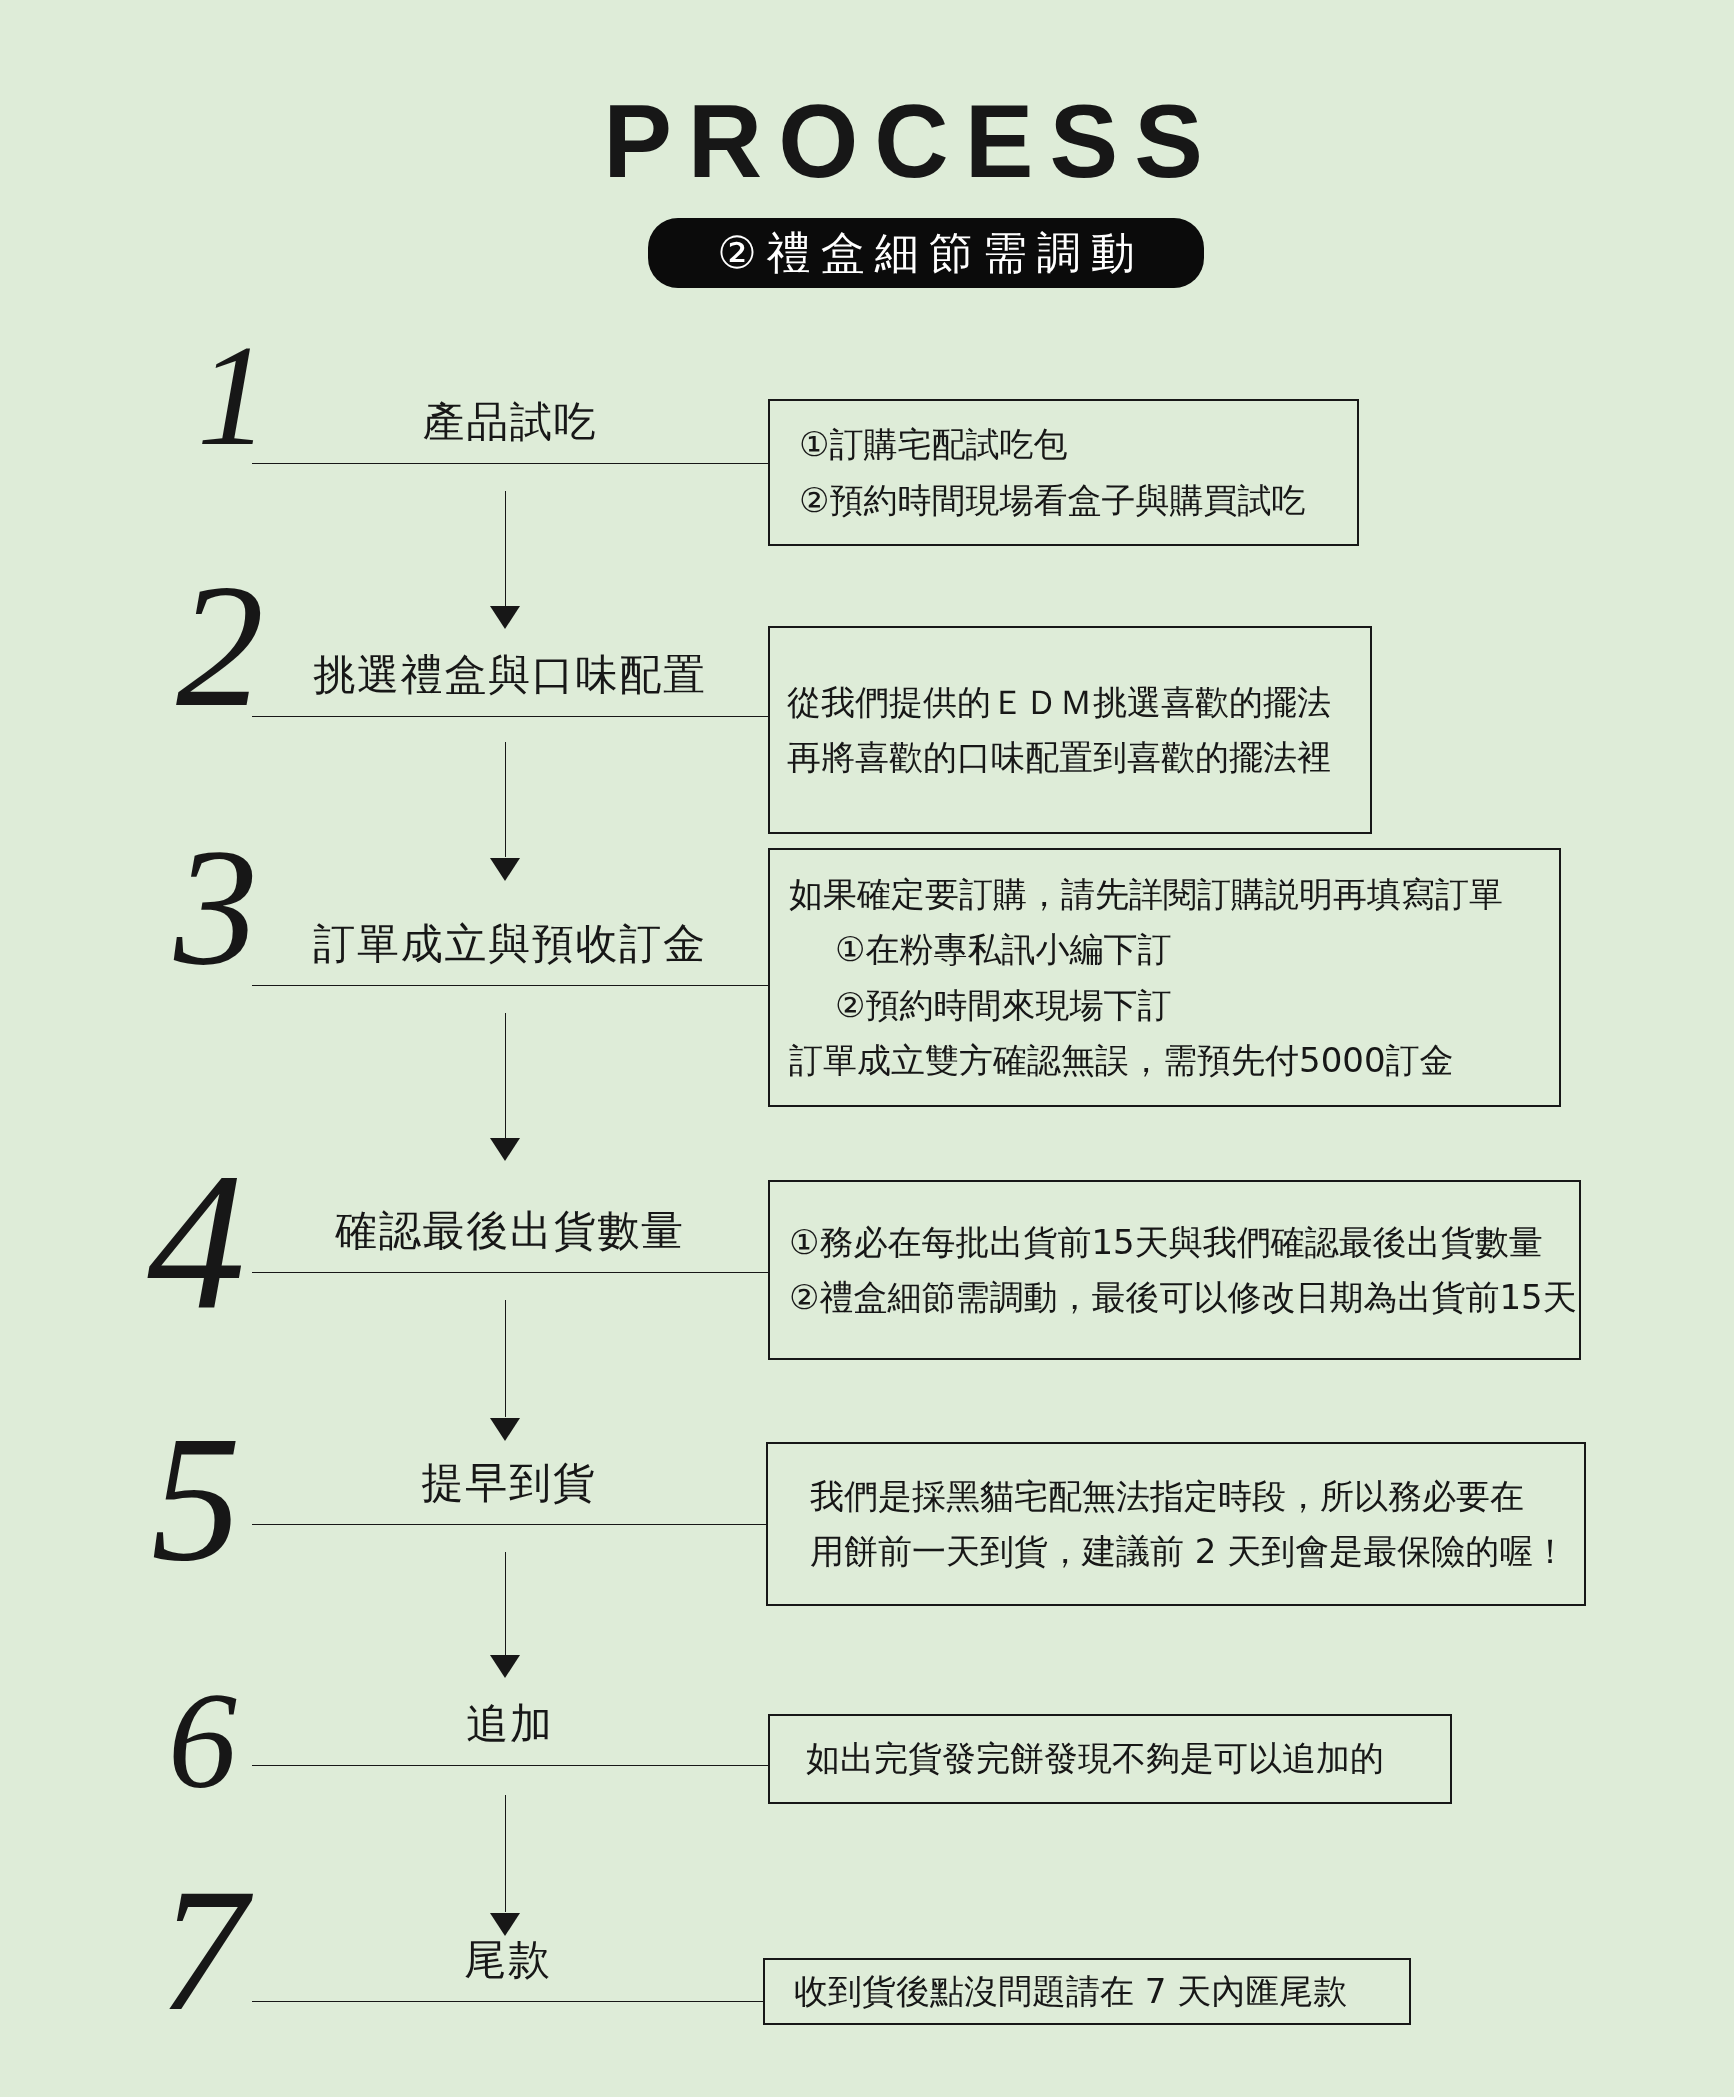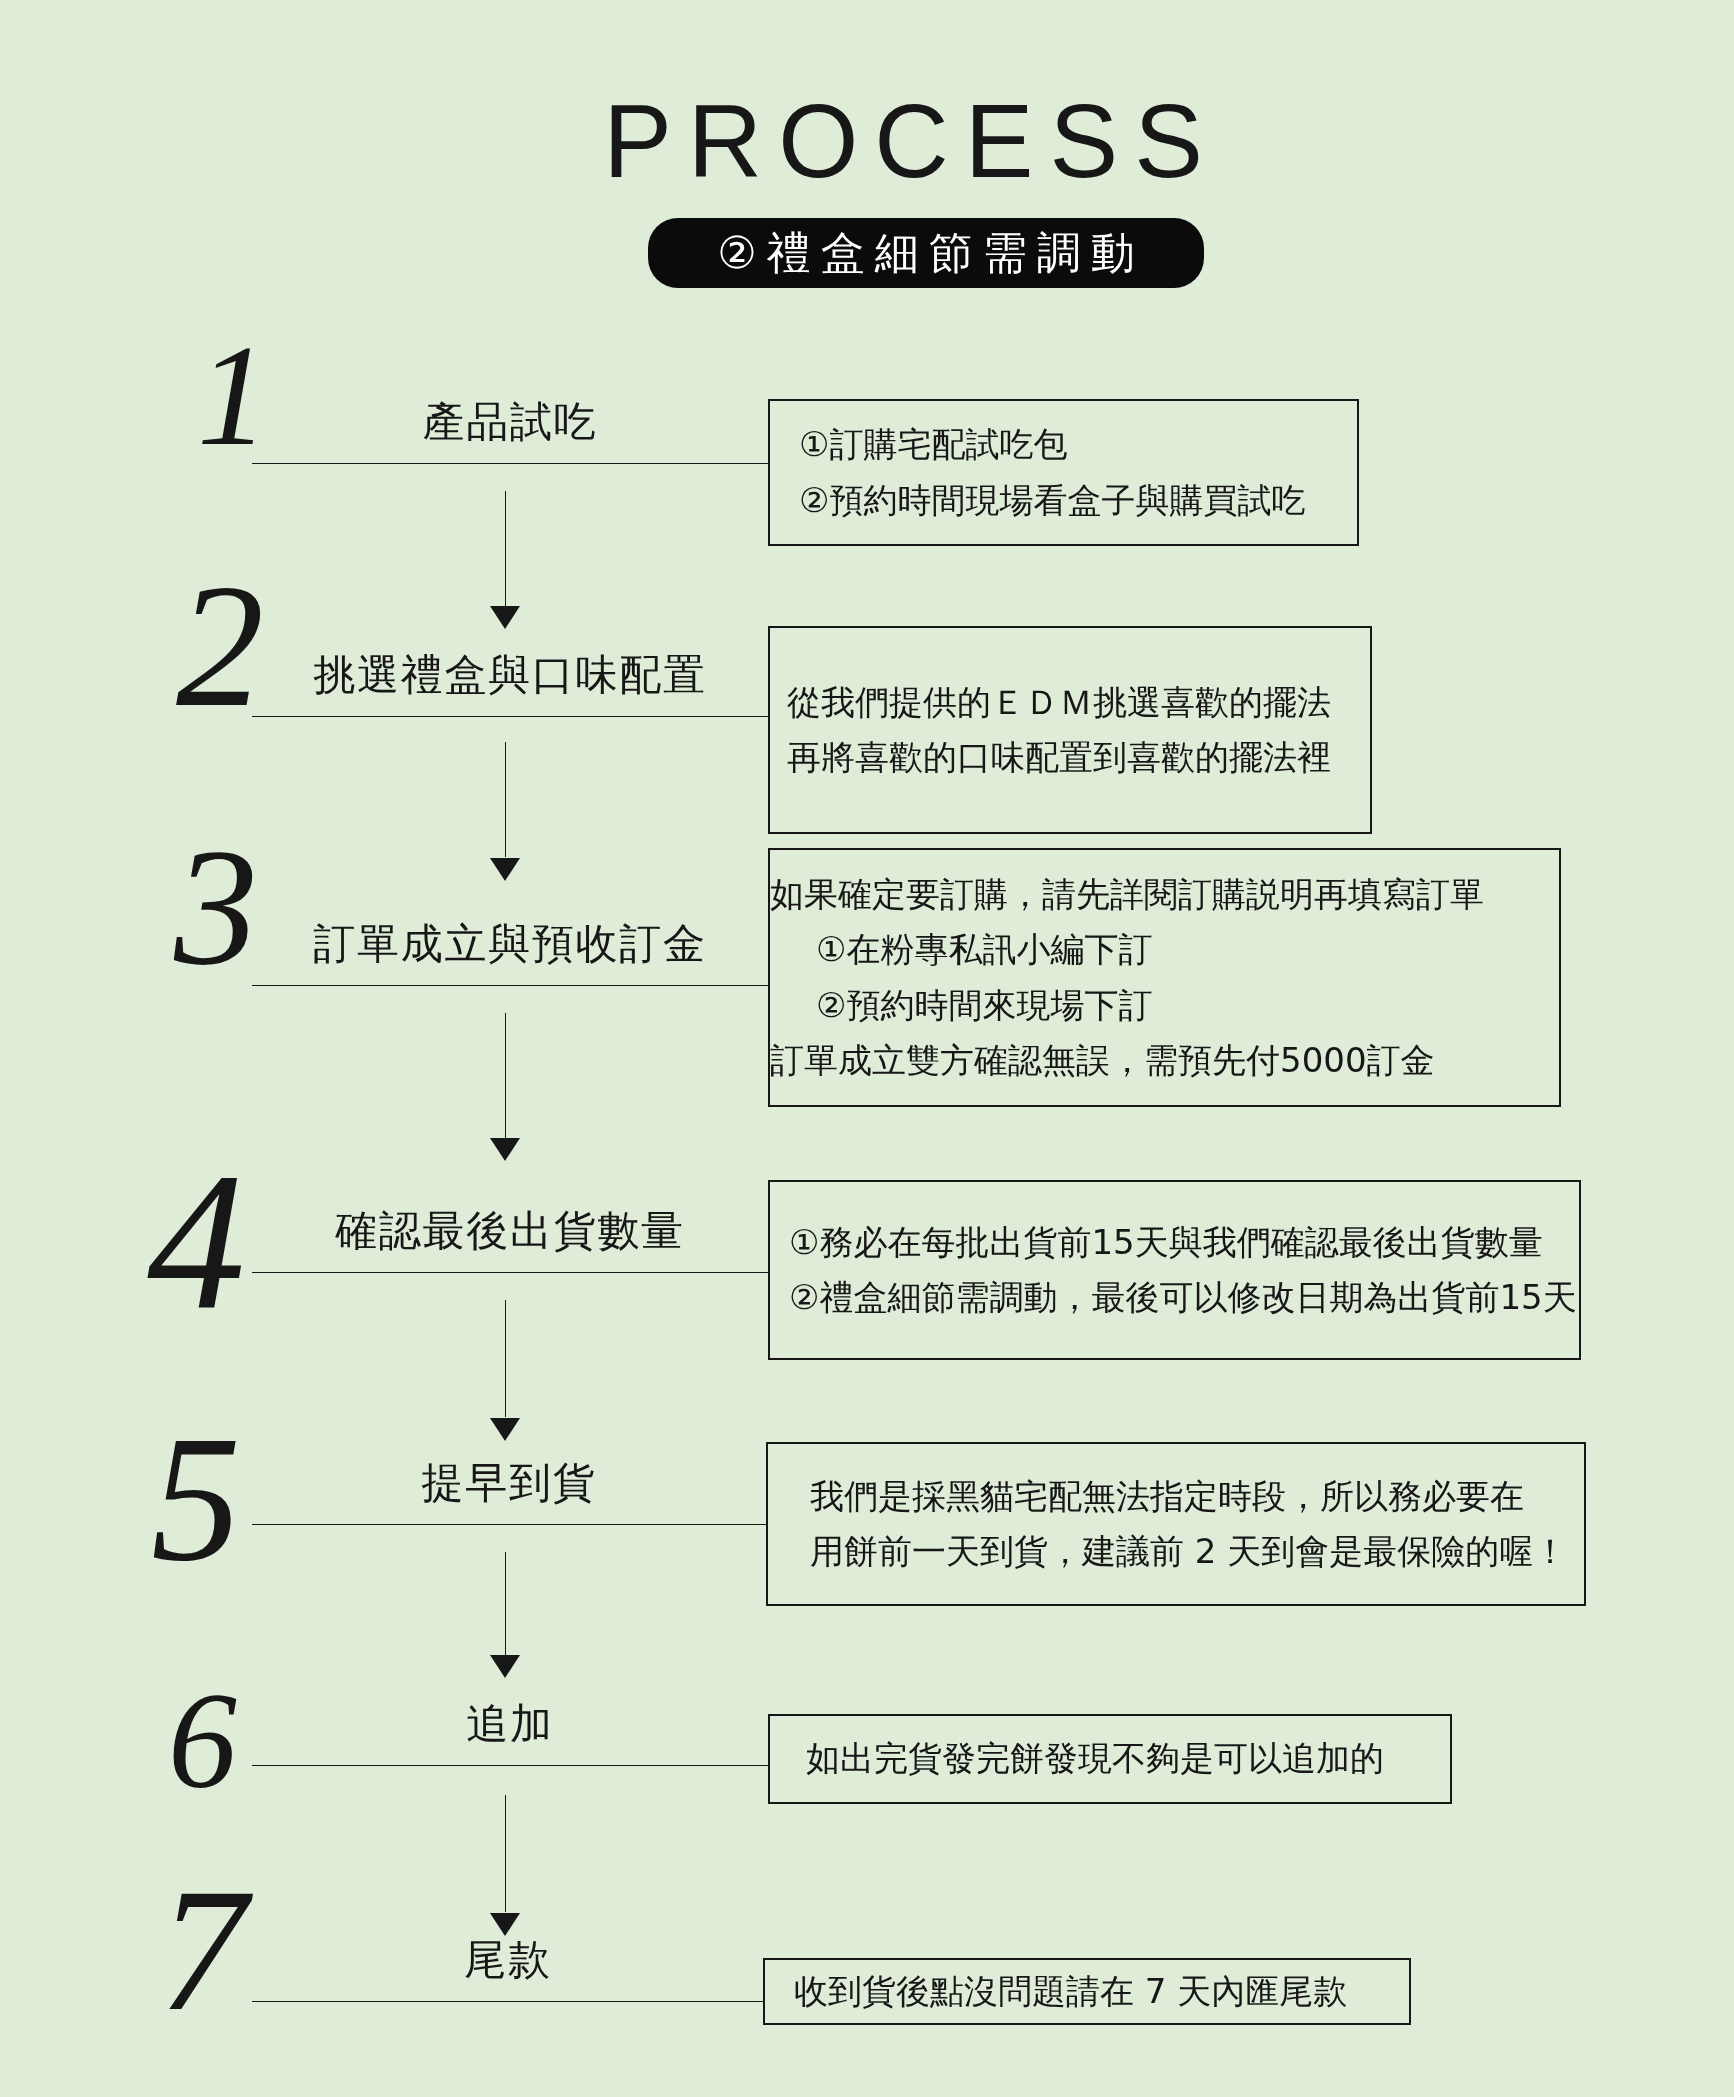--- a/index.html
+++ b/index.html
@@ -15,21 +15,21 @@
     width:1734px;height:2453px;
     background:var(--bg);
     overflow:hidden;
     font-family:"DejaVu Sans",sans-serif;
     color:var(--ink);
   }
   .main-title{
     position:absolute;top:90px;left:88px;width:1646px;
     text-align:center;
     font-family:"Liberation Sans",sans-serif;
-    font-weight:400;
+    font-weight:700;
     font-size:103px;
     letter-spacing:16px;
     line-height:1;
     color:var(--ink);
   }
   .subtitle-pill{
     position:absolute;left:648px;top:218px;width:556px;height:70px;
     background:var(--pill-bg);
     border-radius:30px;
     display:flex;align-items:center;justify-content:center;
@@ -119,21 +119,21 @@
     <div class="detail-line">從我們提供的ＥＤＭ挑選喜歡的擺法</div>
     <div class="detail-line">再將喜歡的口味配置到喜歡的擺法裡</div>
   </div>
   <div class="flow-line" style="top:742px;height:115px;"></div>
   <div class="flow-head" style="top:858px;"></div>
 
   <div class="step-num" style="left:174px;top:835px;font-size:168px;">3</div>
   <div class="step-label" style="top:923px;width:516px;">
     <span class="step-title">訂單成立與預收訂金</span>
   </div>
-  <div class="detail-box" style="left:768px;top:848px;width:793px;height:259px;padding-left:0;">
+  <div class="detail-box" style="left:768px;top:848px;width:793px;height:259px;padding-left:19px;">
     <div class="detail-line">如果確定要訂購，請先詳閱訂購説明再填寫訂單</div>
     <div class="detail-line indent">①在粉專私訊小編下訂</div>
     <div class="detail-line indent">②預約時間來現場下訂</div>
     <div class="detail-line">訂單成立雙方確認無誤，需預先付5000訂金</div>
   </div>
   <div class="flow-line" style="top:1013px;height:125px;"></div>
   <div class="flow-head" style="top:1138px;"></div>
 
   <div class="step-num" style="left:147px;top:1158px;font-size:197px;">4</div>
   <div class="step-label" style="top:1210px;width:516px;">

